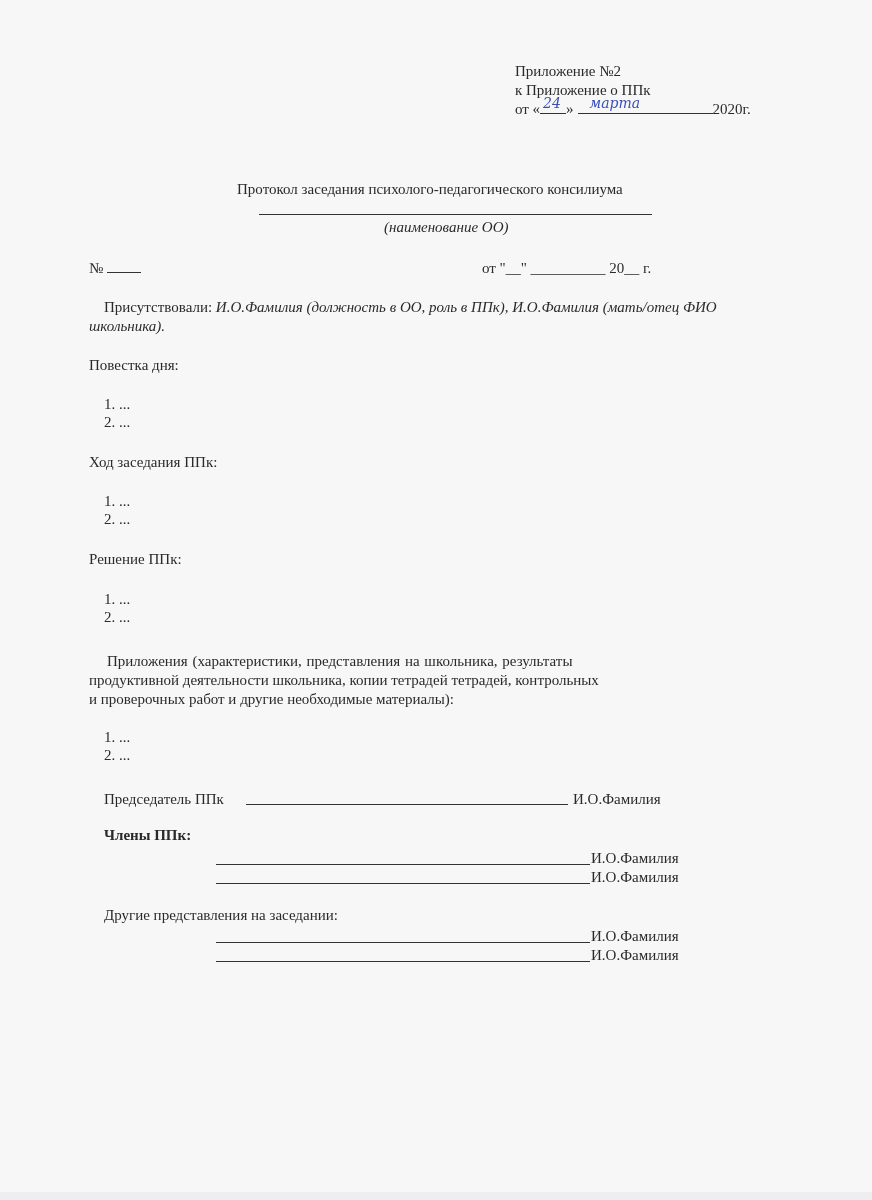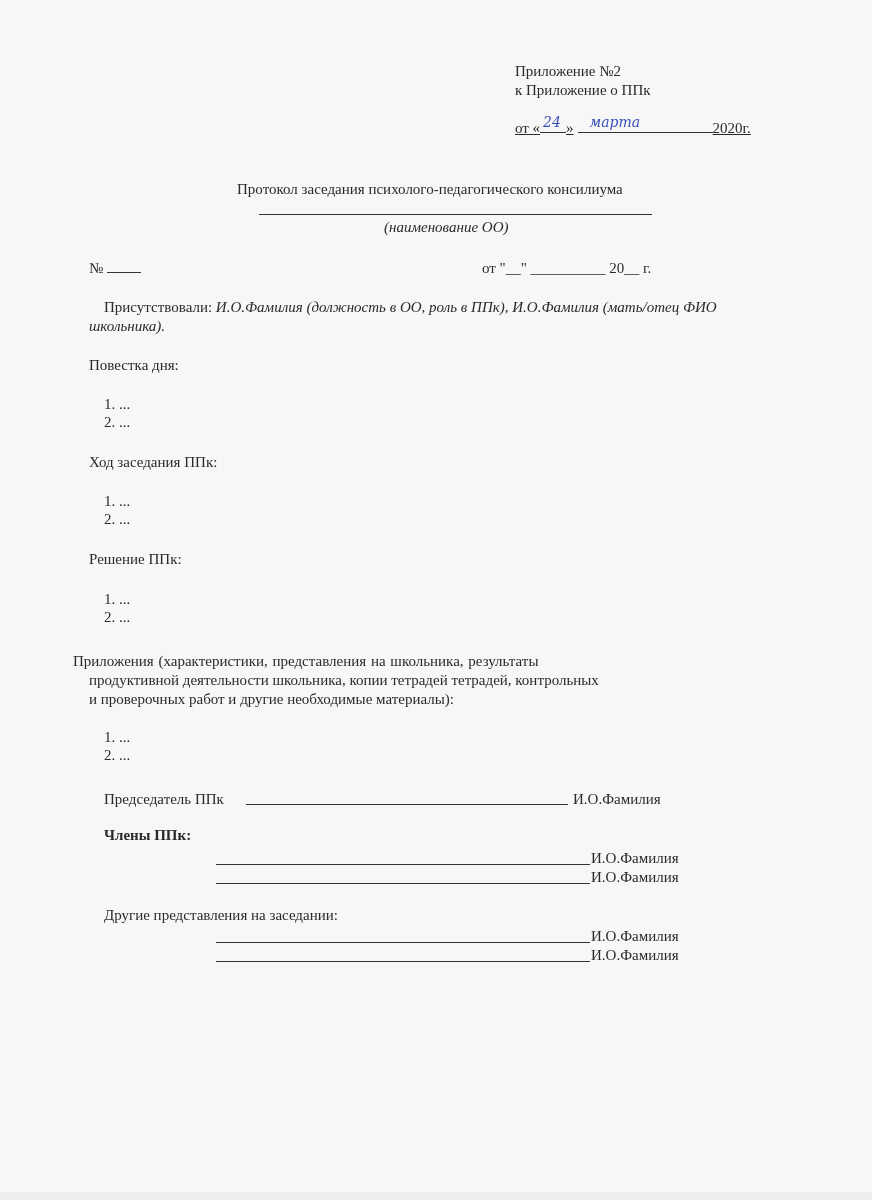--- a/index.html
+++ b/index.html
@@ -15,22 +15,22 @@
   .uline { display:inline-block; border-bottom:1px solid #333; height:13px; vertical-align:baseline; }
   .rule { position:absolute; height:0; border-top:1px solid #333; }
   .list-item { position:absolute; white-space:nowrap; line-height:18px; }
   .edge { position:absolute; left:0; top:1192px; width:872px; height:8px; background:#eeeef1; }
 </style>
 </head>
 <body>
 
 <div class="abs" style="left:515px; top:62px;">Приложение №2</div>
 <div class="abs" style="left:515px; top:81px;">к Приложение о ППк</div>
-<div class="abs" style="left:515px; top:100px;text-decoration:underline;">
-  <span>от «</span><span class="uline" style="width:26px; position:relative;margin-top:19px;"><span class="hw" style="position:absolute; left:3px; top:-6px;">24</span></span><span>»</span><span class="uline" style="width:135px; position:relative; margin-left:4px;text-align:right;"><span class="hw" style="position:absolute; left:12px; top:-6px;">марта</span></span><span>2020г.</span>
+<div class="abs" style="left:515px; top:100px;">
+  <span>от «</span><span class="uline" style="width:26px; position:relative;"><span class="hw" style="position:absolute; left:3px; top:-6px;">24</span></span><span>»</span><span class="uline" style="width:135px; position:relative; margin-left:4px;text-align:right;"><span class="hw" style="position:absolute; left:12px; top:-6px;">марта</span></span><span>2020г.</span>
 </div>
 
 <div class="abs" style="left:237px; top:180px;">Протокол заседания психолого-педагогического консилиума</div>
 <div class="rule" style="left:259px; top:214px; width:393px;"></div>
 <div class="abs it" style="left:384px; top:218px;">(наименование ОО)</div>
 
 <div class="abs" style="left:89px; top:259px;">
   <span>№</span> <span class="uline" style="width:34px;"></span>
 </div>
 <div class="abs" style="left:482px; top:259px;">от "__" __________ 20__ г.</div>
@@ -46,21 +46,21 @@
 <div class="list-item" style="left:104px; top:413px;">2. ...</div>
 
 <div class="abs" style="left:89px; top:453px;">Ход заседания ППк:</div>
 <div class="list-item" style="left:104px; top:492px;">1. ...</div>
 <div class="list-item" style="left:104px; top:510px;">2. ...</div>
 
 <div class="abs" style="left:89px; top:550px;">Решение ППк:</div>
 <div class="list-item" style="left:104px; top:590px;">1. ...</div>
 <div class="list-item" style="left:104px; top:608px;">2. ...</div>
 
-<div class="abs" style="left:73px; top:652px; word-spacing:1px;">Приложения  (характеристики,  представления  на  школьника,  результаты</div>
+<div class="abs" style="left:107px; top:652px; word-spacing:1px;">Приложения  (характеристики,  представления  на  школьника,  результаты</div>
 <div class="abs" style="left:89px; top:671px;">продуктивной деятельности школьника, копии тетрадей тетрадей, контрольных</div>
 <div class="abs" style="left:89px; top:690px;">и проверочных работ и другие необходимые материалы):</div>
 <div class="list-item" style="left:104px; top:728px;">1. ...</div>
 <div class="list-item" style="left:104px; top:746px;">2. ...</div>
 
 <div class="abs" style="left:104px; top:790px;">Председатель ППк</div>
 <div class="rule" style="left:246px; top:804px; width:322px;"></div>
 <div class="abs" style="left:573px; top:790px;">И.О.Фамилия</div>
 
 <div class="abs" style="left:104px; top:826px;font-weight:bold;">Члены ППк:</div>

